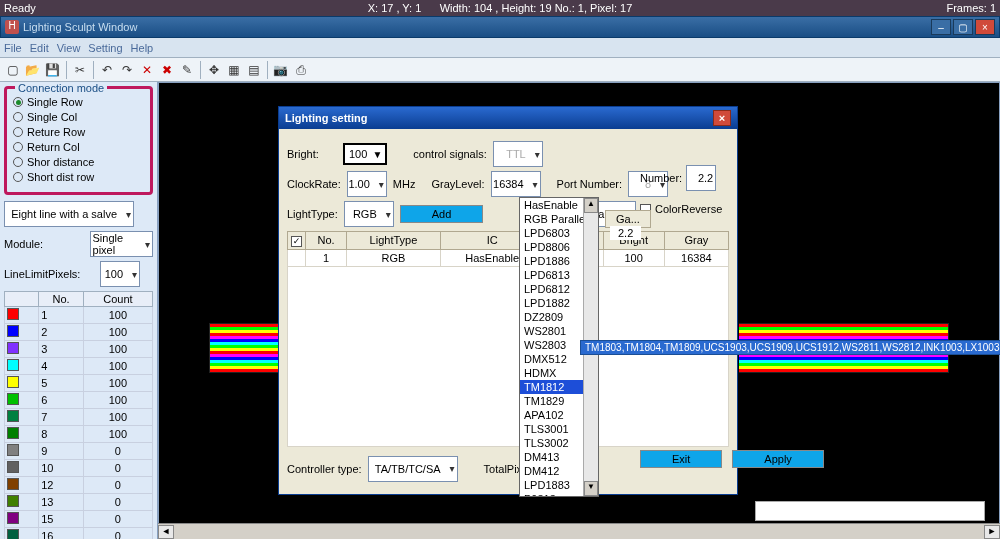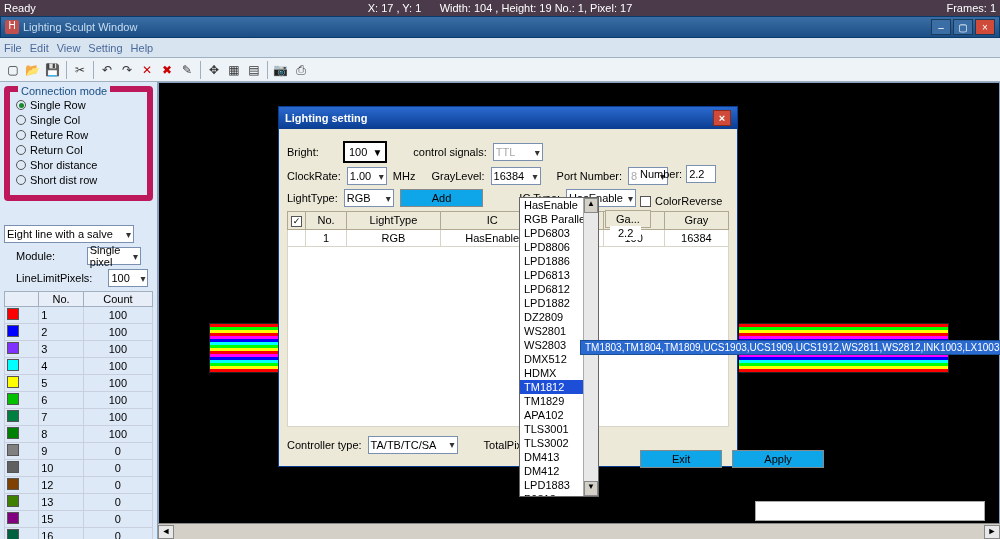--- a/index.html
+++ b/index.html
@@ -14,29 +14,29 @@
 .titlebar .winbtns { margin-left: auto; display: flex; gap: 2px; }
 .titlebar .winbtn { width: 20px; height: 16px; background: #3a6ea5; border: 1px solid #1a3a5a; display:flex;align-items:center;justify-content:center; color:#fff; font-size:10px;}
 .titlebar .winbtn.close { background: #d04a3a; }
 .menubar { background: #d8e4f0; height: 20px; border-bottom: 1px solid #a0b0c0; display: flex; align-items: center; padding: 0 4px; gap: 8px; color:#4a6a9a;}
 .menubar span { cursor: default; }
 .toolbar { background: #eef3f8; height: 24px; border-bottom: 1px solid #a0b0c0; display: flex; align-items: center; padding: 0 4px; gap: 2px; }
 .toolbar .tb { width: 18px; height: 18px; display:flex; align-items:center; justify-content:center; font-size:12px; color:#333;}
 .toolbar .sep { width:1px; height:18px; background:#a0b0c0; margin:0 2px;}
 .mainrow { display: flex; height: 457px; }
 .sidepanel { width: 158px; background: #dde9f7; border-right: 1px solid #88a0c0; padding: 4px; overflow:hidden;}
-.fieldset { border: 6px solid #be185d; border-radius: 4px; padding: 4px 6px 6px; margin-bottom: 24px; position:relative;}
+.fieldset { border: 3px solid #be185d; border-radius: 4px; padding: 4px 6px 6px; margin-bottom: 6px; position:relative;}
 .fieldset .legend { position: absolute; top:-7px; left:8px; background:#dde9f7; padding:0 3px; color:#1a4e85;}
 .radio-row { display:flex; align-items:center; gap:4px; margin:3px 0; }
 .radio-dot { width:10px; height:10px; border:1px solid #555; border-radius:50%; display:inline-flex; align-items:center; justify-content:center;}
 .radio-dot.sel::after { content:''; width:5px; height:5px; background:#1a8a2a; border-radius:50%;}
-.select, .input { border:1px solid #7a90b0; background:#fff; height:18px; padding:0 2px; display:inline-flex; align-items:center; }
+.select, .input { border:1px solid #7a90b0; background:#fff; height:26px; padding:0 2px; display:inline-flex; align-items:center;justify-content:flex-end; }
 .select { position:relative; padding-right:16px; min-width:40px;}
 .select::after{ content:'▾'; position:absolute; right:2px; color:#333; font-size:10px;}
-.row { display:flex; align-items:center; gap:16px; margin:4px 12px;}
+.row { display:flex; align-items:center; gap:16px; margin:4px 0;}
 .row .lbl { width: 80px; }
 .colortable { width:100%; border-collapse:collapse; font-size:11px;}
 .colortable th { background:#e8eef8; border:1px solid #a0b0c0; padding:1px 2px; font-weight:normal;}
 .colortable td { border:1px solid #c8d0e0; padding:1px 2px; height:13px;}
 .swatch { width:12px; height:12px; display:inline-block; border:1px solid #555;}
 .canvas { flex:1; background:#000; border:1px solid #88a0c0; position:relative; overflow:hidden;}
 .pixelstrip { position:absolute; top:240px; left:50px; right:50px; height:50px; display:flex;}
 .pixelstrip .seg { flex:1; background:
  repeating-linear-gradient(0deg, #f00 0 3px, #ff0 3px 6px, #0f0 6px 9px, #0ff 9px 12px, #00f 12px 15px, #f0f 15px 18px, #f00 18px 21px, #ff0 21px 24px, #0f0 24px 27px, #0ff 27px 30px, #00f 30px 33px, #f0f 33px 36px, #f00 36px 39px, #ff0 39px 42px, #0f0 42px 45px);
  background-size: 6px 100%; border:1px solid #222;}

